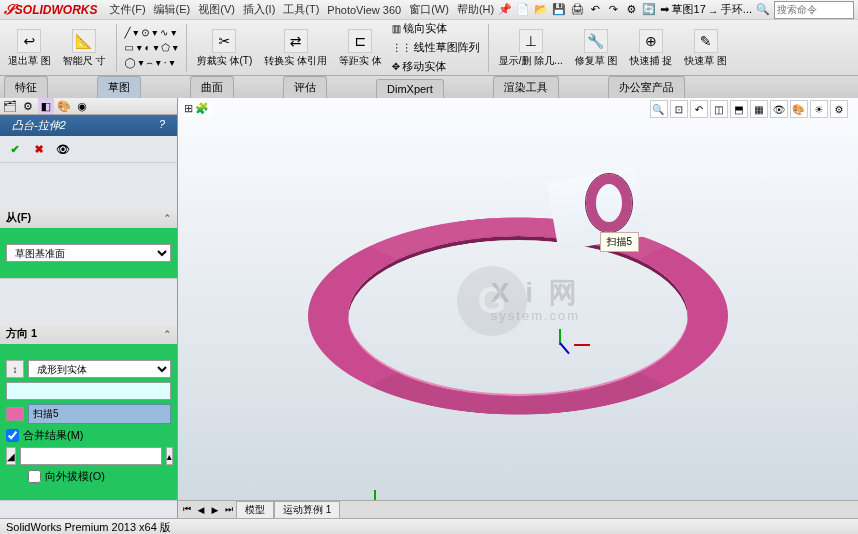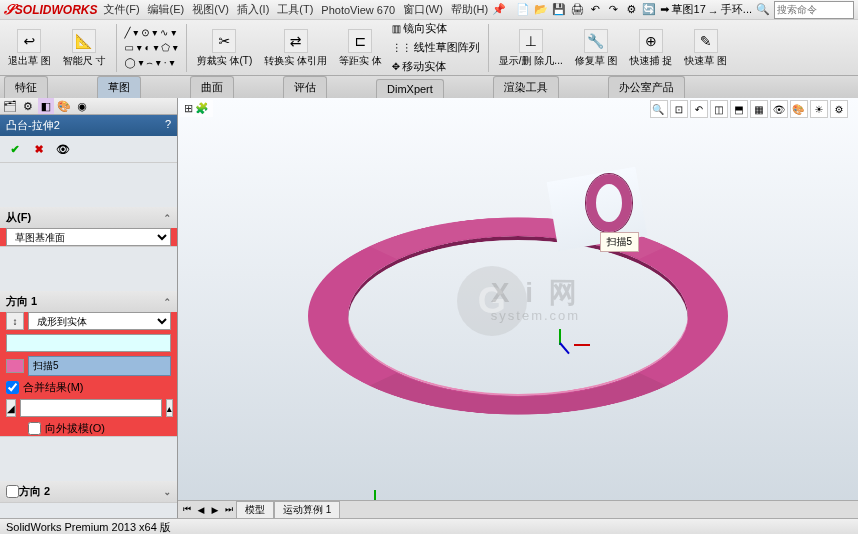--- a/index.html
+++ b/index.html
@@ -1,19 +1,19 @@
 <!DOCTYPE html>
 <html><head>
 <meta charset="utf-8">
 <style>
 * { margin: 0; padding: 0; box-sizing: border-box; font-family: "Microsoft YaHei", Arial, sans-serif; font-size: 11px; }
 body { width: 858px; height: 534px; background: #e8e8e8; overflow: hidden; position: relative; }
 
 .menubar { height: 20px; background: linear-gradient(#f5f5f5,#e0e0e0); display: flex; align-items: center; padding: 0 4px; border-bottom: 1px solid #ccc; }
-.logo { color: #c00; font-weight: bold; font-style: italic; font-size: 12px; margin-right: 2px; }
+.logo { color: #c00; font-weight: bold; font-style: italic; font-size: 12px; margin-right: 8px; }
 .logo::before { content: "𝒮"; color: #d00; font-size: 14px; }
 .menu-item { padding: 2px 4px; cursor: pointer; color: #333; }
 .menu-right { margin-left: auto; display: flex; align-items: center; gap: 4px; }
 .small-icon { width: 14px; height: 14px; display: inline-flex; align-items: center; justify-content: center; }
 .breadcrumb { display: flex; align-items: center; gap: 2px; font-size: 10px; }
 .search-box { width: 80px; height: 18px; border: 1px solid #999; background: #fff; padding: 0 2px; font-size: 10px; }
 
 .ribbon { height: 56px; background: linear-gradient(#f0f0f0,#ddd); display: flex; align-items: center; padding: 2px 4px; gap: 4px; border-bottom: 1px solid #aaa; }
 .ribbon-btn { display: flex; flex-direction: column; align-items: center; gap: 2px; padding: 2px 4px; cursor: pointer; }
 .ribbon-icon { width: 24px; height: 24px; background: #eee; border: 1px solid #ccc; display: flex; align-items: center; justify-content: center; font-size: 14px; }
@@ -24,30 +24,30 @@
 
 .tabbar { height: 22px; background: linear-gradient(#ddd,#ccc); display: flex; align-items: flex-end; padding: 0 4px; gap: 48px; }
 .tab { padding: 3px 10px; background: #d0d0d0; border: 1px solid #aaa; border-bottom: none; margin-right: 1px; font-size: 11px; cursor: pointer; border-radius: 3px 3px 0 0; }
 .tab.active { background: #b8c8d8; }
 
 .main { display: flex; height: 420px; }
 
 .panel { width: 178px; background: #e4e8ec; border-right: 1px solid #999; display: flex; flex-direction: column; }
 .panel-toolbar { height: 20px; background: linear-gradient(#f0f0f0,#ddd); display: flex; align-items: center; padding: 0 2px; gap: 2px; border-bottom: 1px solid #aaa; }
 .ptb-icon { width: 16px; height: 16px; cursor: pointer; display: flex; align-items: center; justify-content: center; }
-.feature-hdr { background: linear-gradient(#3b6ea5,#2a5a8a); color: #fff; padding: 3px 6px; display: flex; justify-content: space-between; font-size: 11px; }
+.feature-hdr { background: linear-gradient(#3b6ea5,#2a5a8a); color: #fff; padding: 3px 12px; display: flex; justify-content: space-between; font-size: 11px; font-style: italic; }
 .feature-hdr .q { color: #fff; cursor: pointer; }
 .confirm-row { padding: 4px 6px; display: flex; gap: 6px; }
 .confirm-btn { width: 18px; height: 18px; cursor: pointer; display: flex; align-items: center; justify-content: center; font-weight: bold; }
 .check { color: #0a0; }
 .cross { color: #c00; }
 .section { border-top: 1px solid #ccc; }
 .sec-hdr { background: linear-gradient(#e8e8e8,#d8d8d8); padding: 3px 6px; font-weight: bold; font-size: 11px; display: flex; align-items: center; justify-content: space-between; cursor: pointer; margin-top: 44px; }
 .chev { font-size: 9px; color: #666; }
-.sec-body { padding: 0 6px; display: flex; flex-direction: column; gap: 4px; background: #ef4444; }
+.sec-body { padding: 16px 6px; display: flex; flex-direction: column; gap: 4px; background: #22c55e; }
 .row { display: flex; align-items: center; gap: 4px; }
 .dd { flex: 1; height: 18px; border: 1px solid #999; background: #fff; padding: 0 4px; font-size: 10px; }
 .tiny-icon { width: 18px; height: 18px; border: 1px solid #aaa; background: #eee; cursor: pointer; display: flex; align-items: center; justify-content: center; font-size: 10px; }
 .input-field { flex: 1; height: 18px; border: 1px solid #999; padding: 0 4px; font-size: 10px; }
 .pink-sw { width: 18px; height: 14px; background: #e668a8; border: 1px solid #999; }
 .selected-item { flex: 1; background: #9bd; border: 1px solid #68a; padding: 2px 4px; font-size: 10px; }
 .cb-row { display: flex; align-items: center; gap: 4px; font-size: 10px; }
 .panel-footer { flex: 1; background: #f0f0f0; }
 
 .viewport { flex: 1; position: relative; background: linear-gradient(#fafcff,#cfd8e0); overflow: hidden; }
@@ -87,21 +87,21 @@
 </head>
 <body>
 
 <div class="menubar">
   <span class="logo">SOLIDWORKS</span>
   <span class="menu-item">文件(F)</span>
   <span class="menu-item">编辑(E)</span>
   <span class="menu-item">视图(V)</span>
   <span class="menu-item">插入(I)</span>
   <span class="menu-item">工具(T)</span>
-  <span class="menu-item">PhotoView 670</span>
+  <span class="menu-item">PhotoView 360</span>
   <span class="menu-item">窗口(W)</span>
   <span class="menu-item">帮助(H)</span>
   <span class="small-icon">📌</span>
   <div class="menu-right">
     <span class="small-icon">📄</span>
     <span class="small-icon">📂</span>
     <span class="small-icon">💾</span>
     <span class="small-icon">🖨</span>
     <span class="small-icon">↶</span>
     <span class="small-icon">↷</span>

